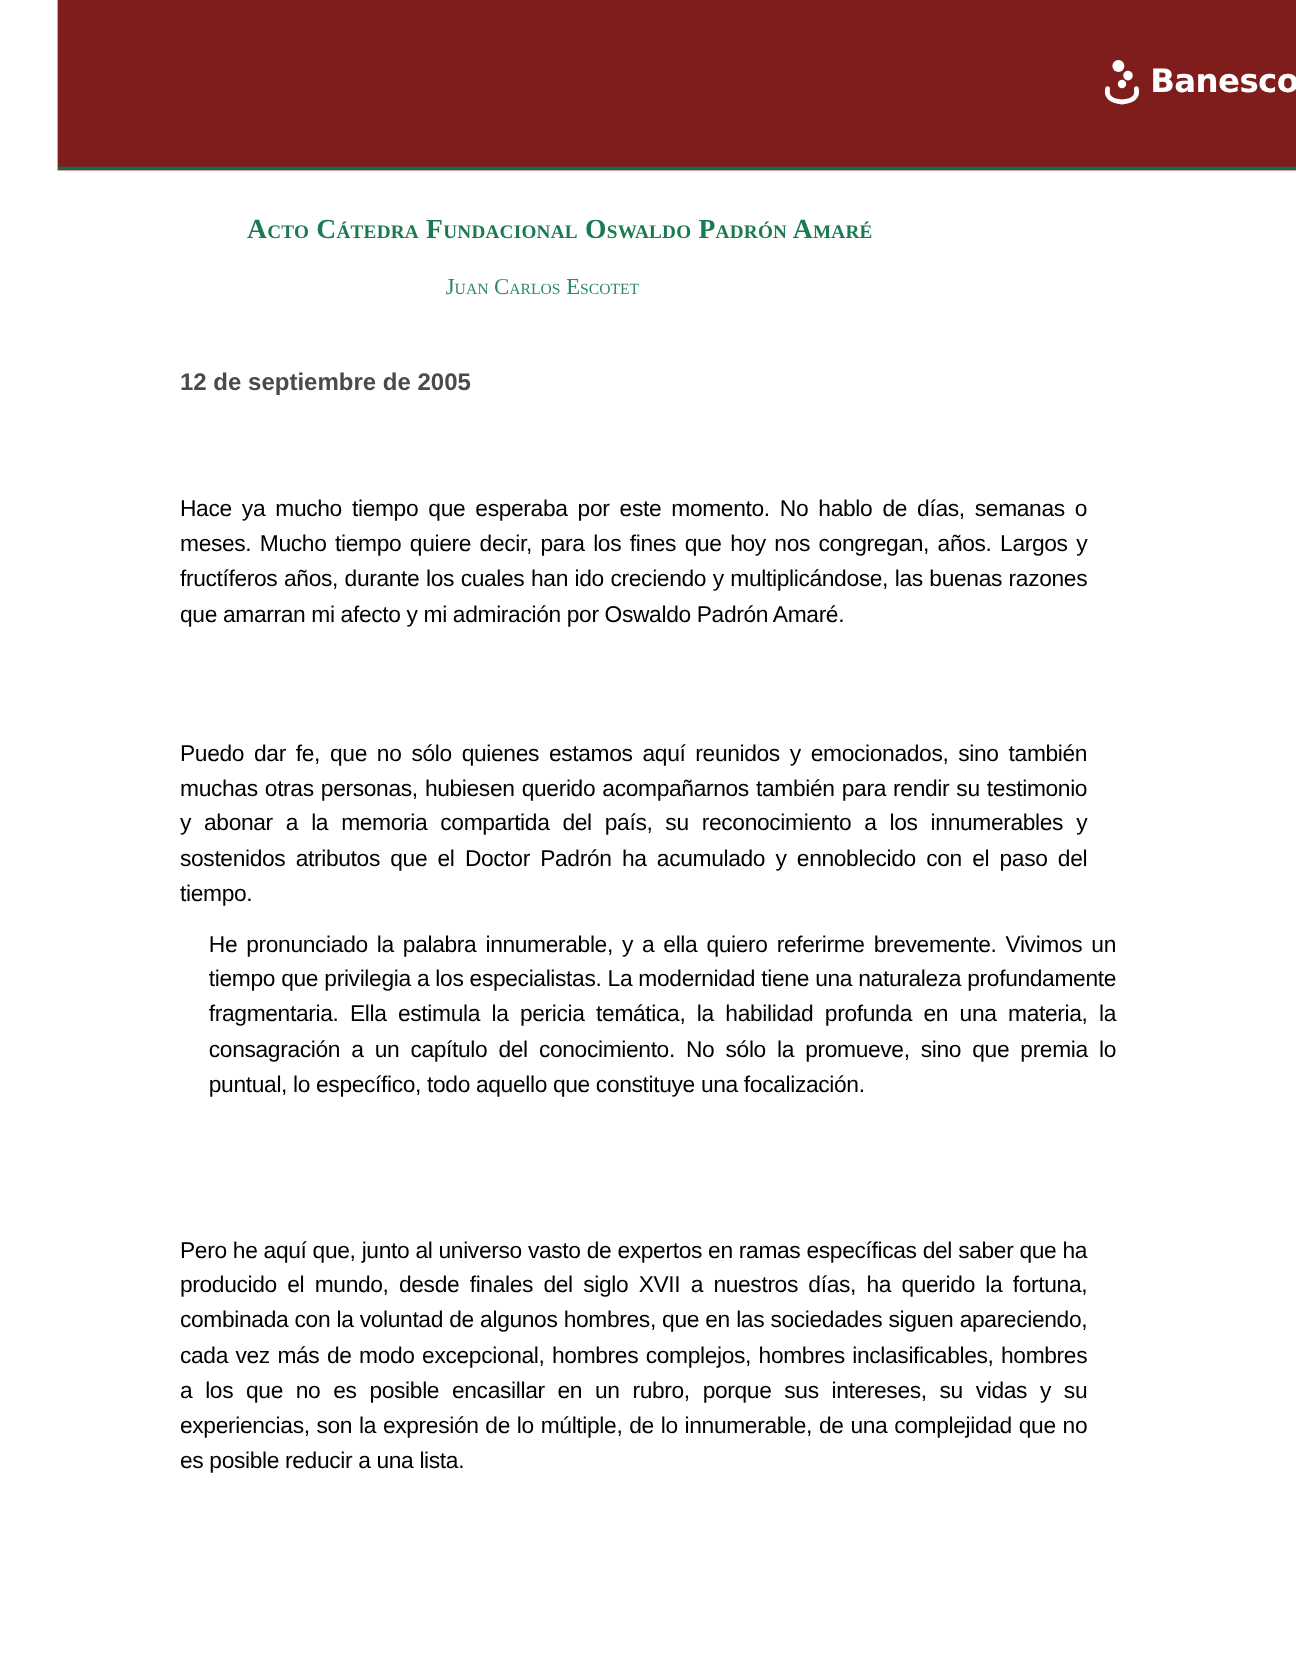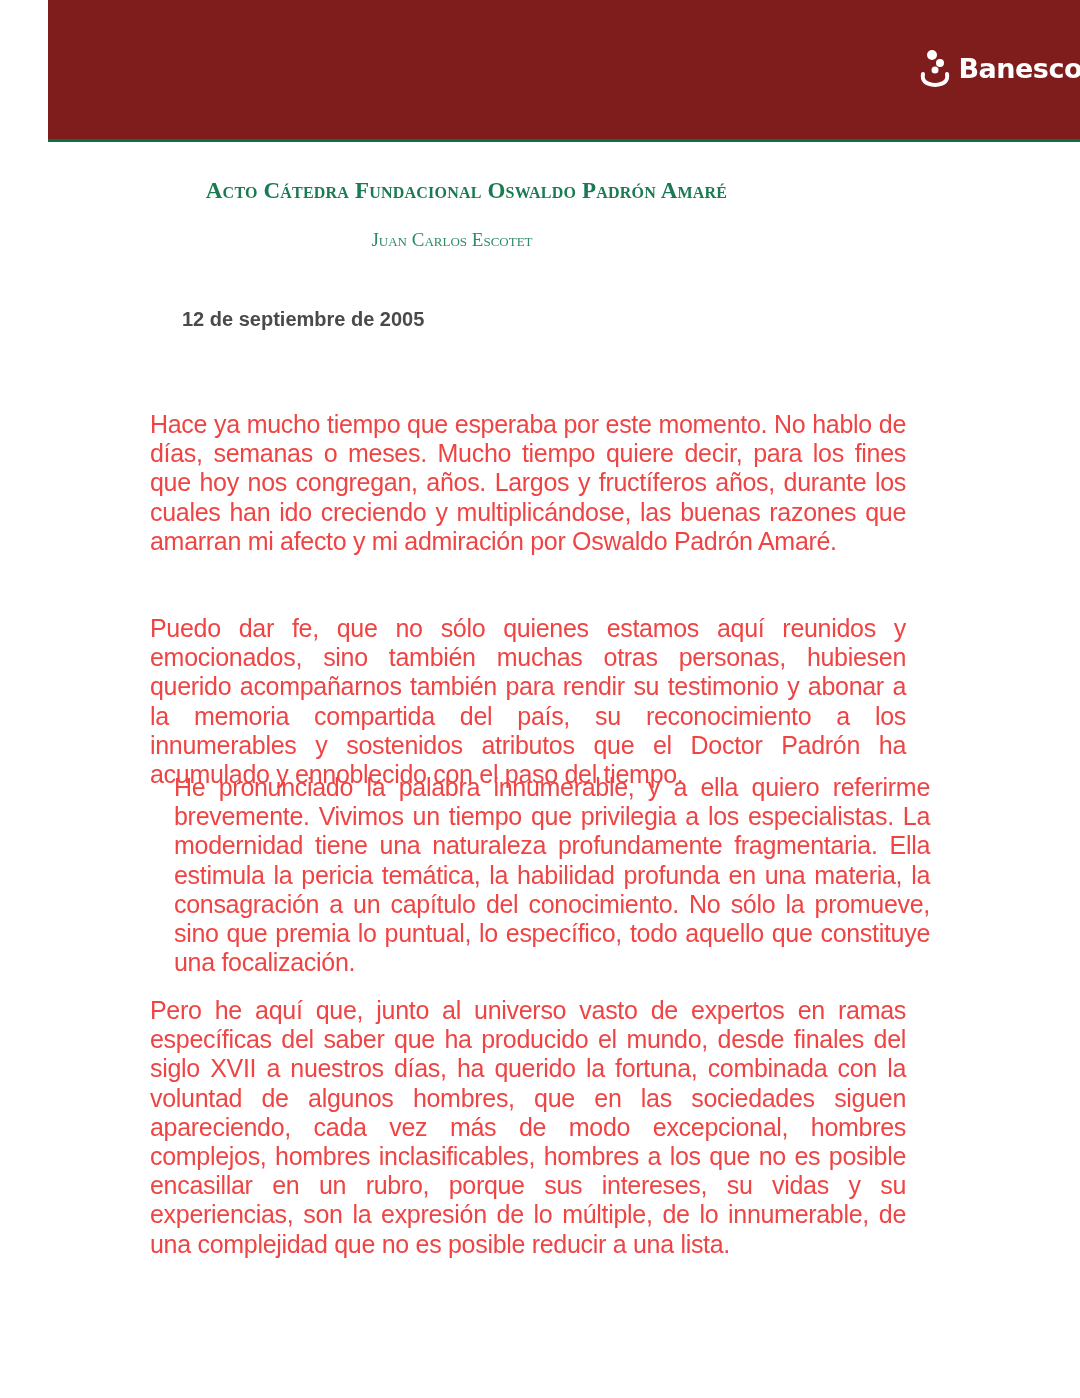--- a/index.html
+++ b/index.html
@@ -71,40 +71,39 @@
       color: #2e8a62;
     }
     .date {
       position: absolute;
       left: 150px;
       top: 308px;
       font-family: "Liberation Sans", sans-serif;
       font-weight: bold;
       font-size: 20px;
       color: #4a4a4a;
-      margin-left: 32px;
     }
     .body-text {
       position: absolute;
       left: 150px;
       width: 756px;
     }
     .para {
       margin: 0;
       font-family: "Liberation Sans", sans-serif;
-      font-size: 25px;
+      font-size: 19px;
       line-height: 29.2px;
-      color: #ef4444;
+      color: #000000;
       text-align: justify;
       letter-spacing: -0.3px;
     }
     #p1 { top: 410px; }
     #p2 { top: 614px; }
     #p3 { top: 773px; margin-left: 24px; }
-    #p4 { top: 996px; }
+    #p4 { top: 1028px; }
   </style>
 </head>
 <body>
 
 <div class="header-band">
   <div class="logo">
     <svg class="logo-icon" viewBox="0 0 36 40">
       <circle cx="13" cy="7" r="5" fill="#ffffff"></circle>
       <circle cx="21" cy="15" r="4" fill="#ffffff"></circle>
       <circle cx="16" cy="22" r="3.5" fill="#ffffff"></circle>

